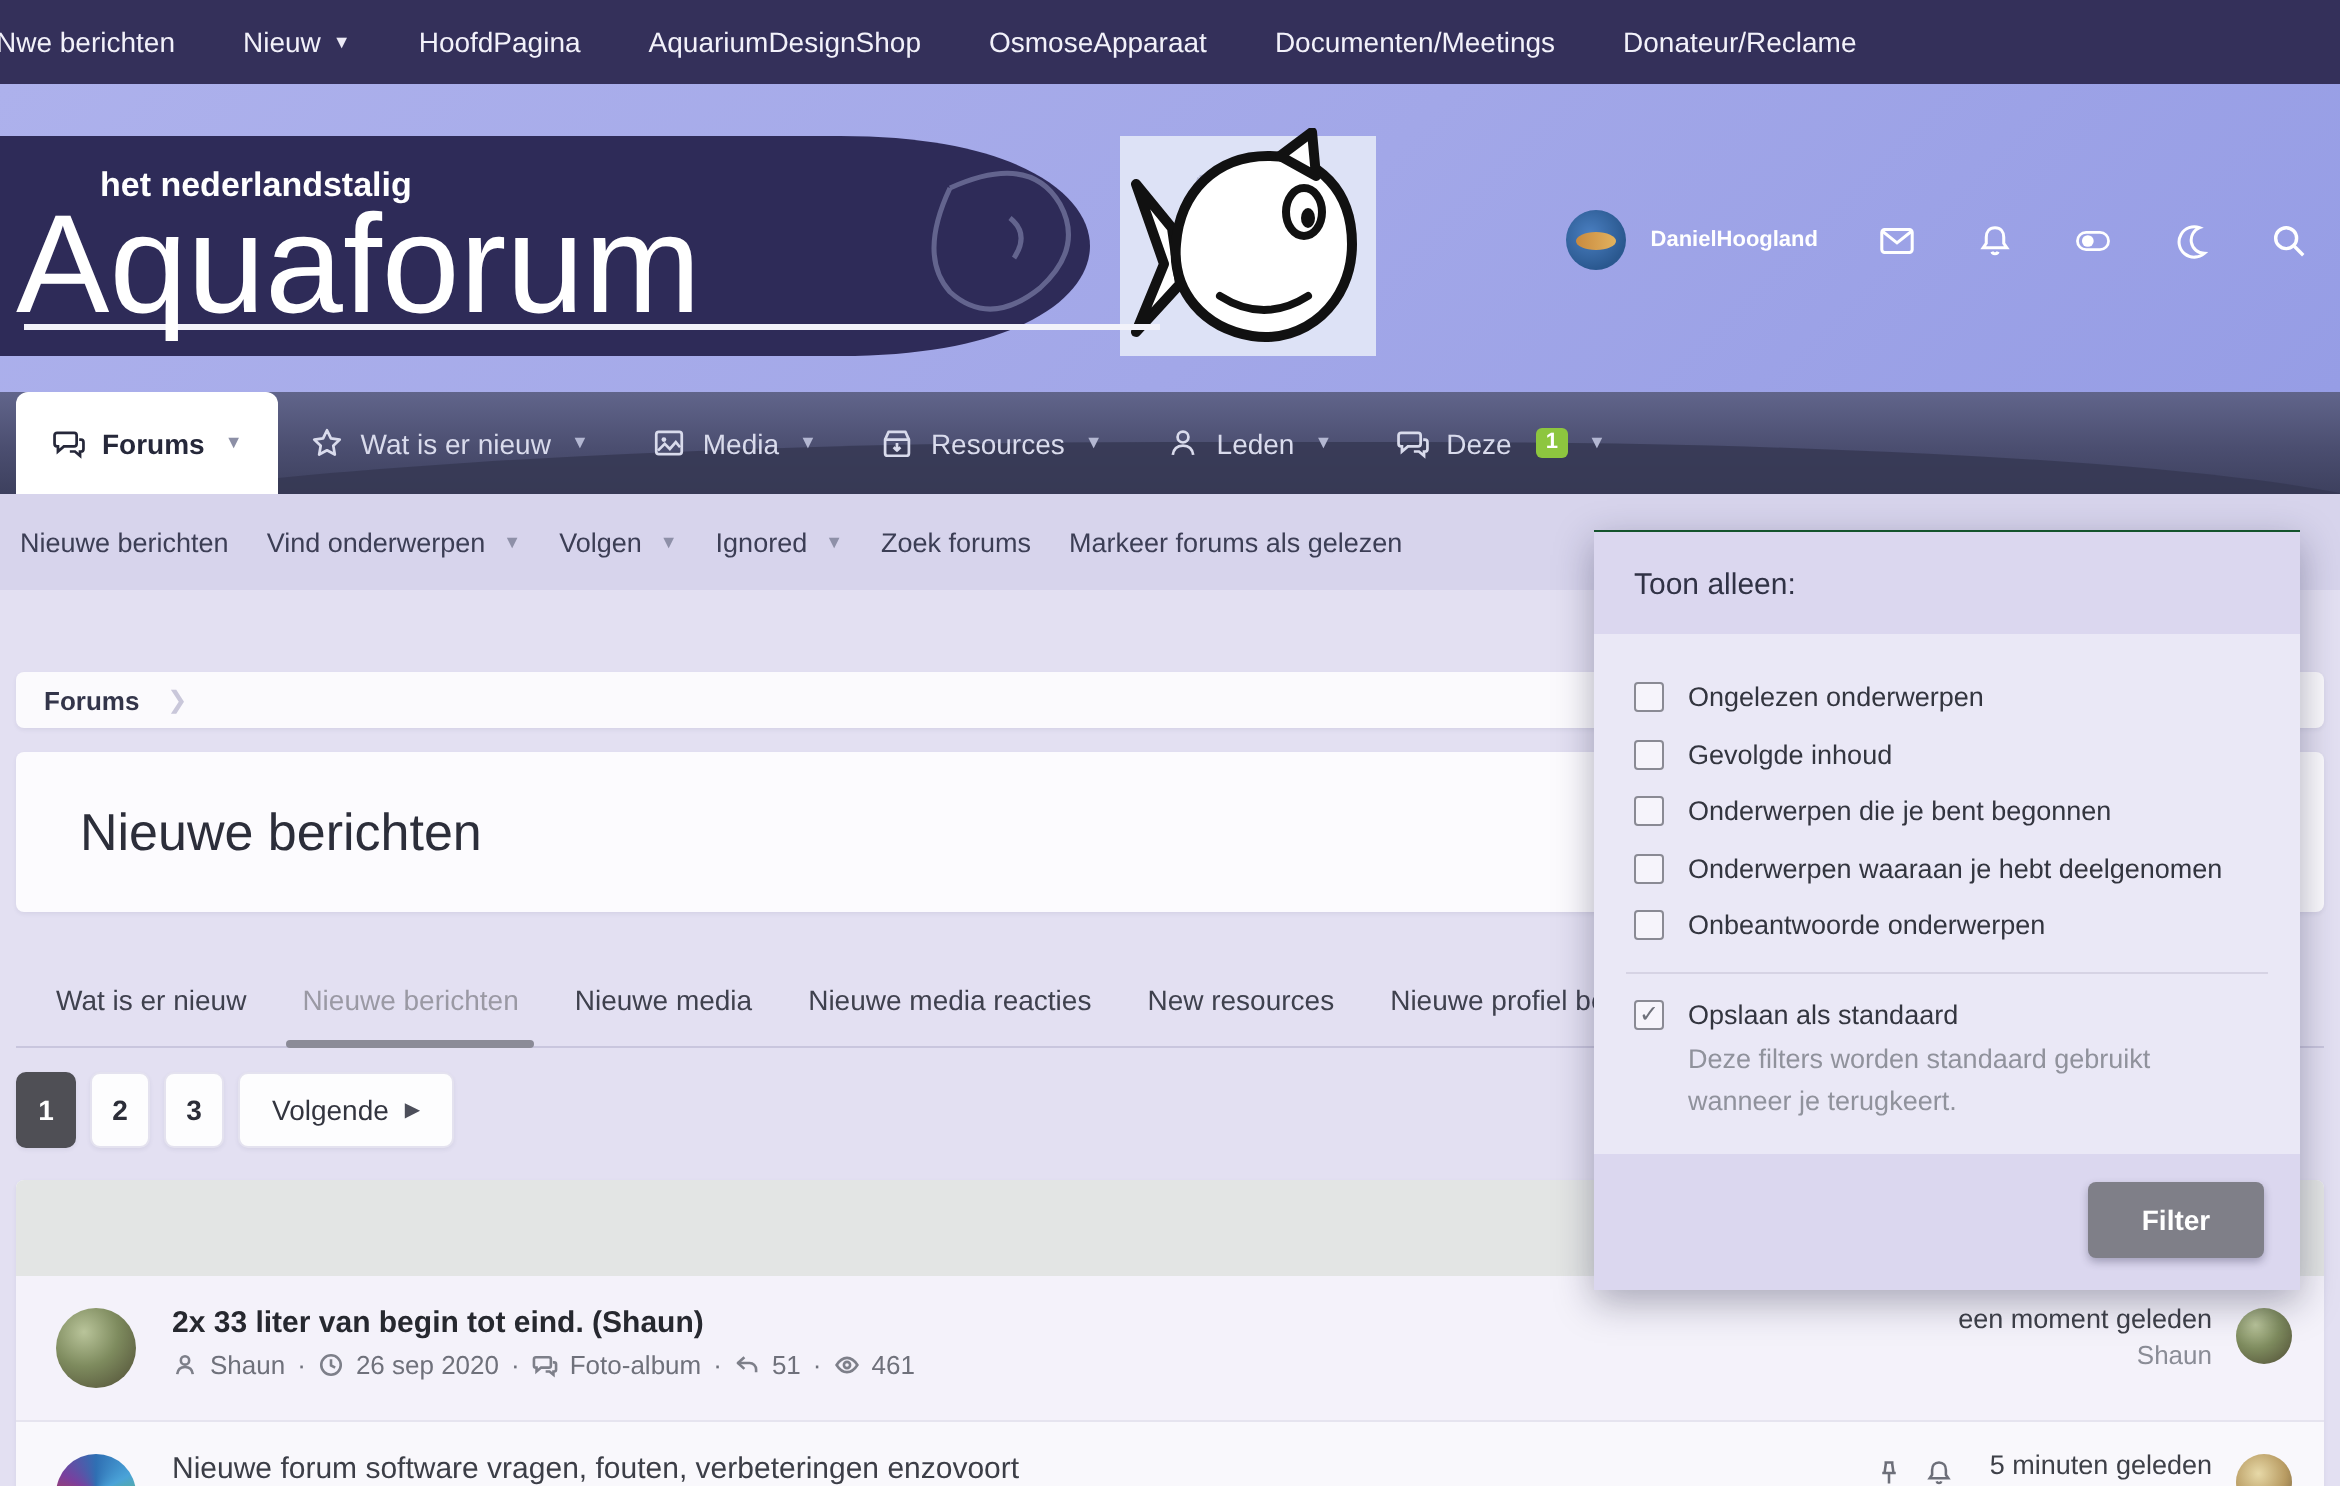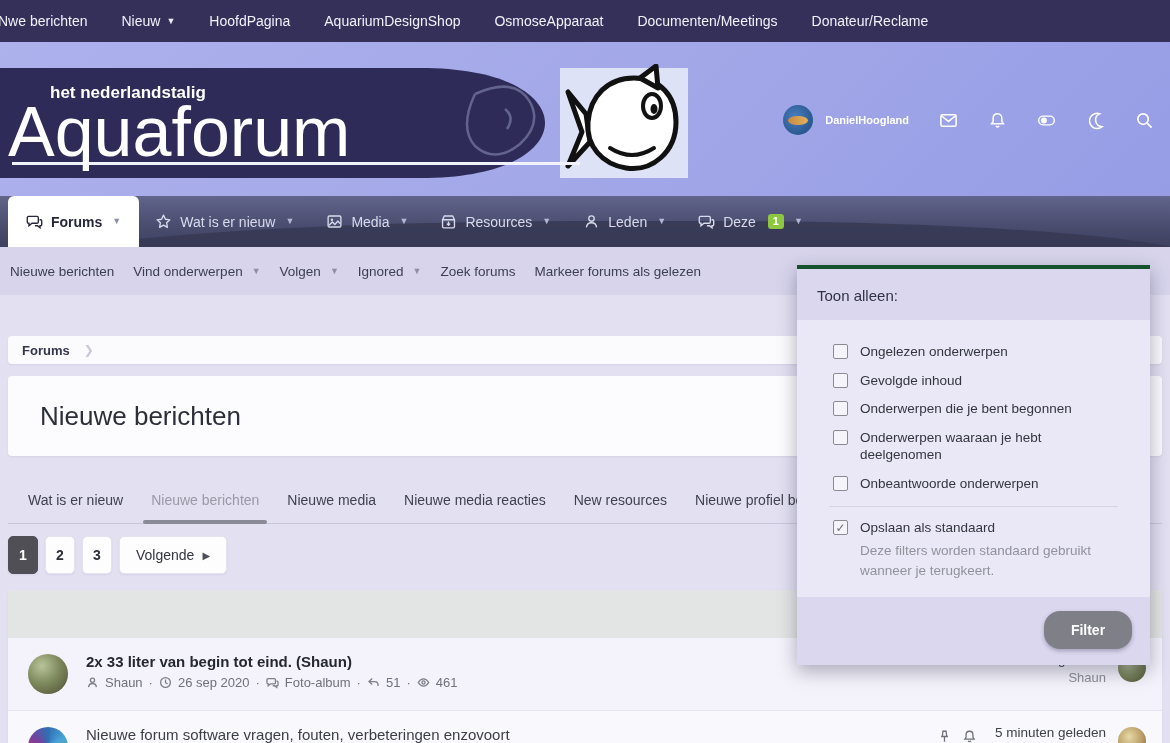--- a/index.html
+++ b/index.html
@@ -95,32 +95,32 @@
   .t-meta a { color:#6f717b; text-decoration:none; cursor:pointer; }
   .t-flags { display:flex; gap:10px; margin:4px 18px 0 0; color:#6d6f79; }
   .t-flags .micon { width:15px; height:15px; }
   .t-last { text-align:right; margin-right:12px; margin-top:0; white-space:nowrap; }
   .t-time { font-size:13.5px; color:#3e4048; cursor:pointer; }
   .t-user { font-size:13px; color:#8a8c96; margin-top:3px; }
   .t-av-sm { width:28px; height:28px; flex:none; margin-top:2px; cursor:pointer; }
 
   
   .filterpanel { position:absolute; left:797px; top:265px; width:353px; z-index:20;
-                 border-top:4px solid #14532d; box-shadow:0 6px 18px rgba(30,30,60,.35); }
+                 border-top:1px solid #14532d; box-shadow:0 6px 18px rgba(30,30,60,.35); }
   .fp-head { background:#dbd7ef; padding:18px 20px 16px; font-size:15px; color:#303245; }
-  .fp-body { background:#eae8f6; padding:12px 36px 14px; }
+  .fp-body { background:#eae8f6; padding:12px 20px 14px; }
   .fp-row { display:flex; align-items:flex-start; gap:12px; margin:11px 0; cursor:pointer; }
   .cbox { width:15px; height:15px; border:1px solid #8a8a94; border-radius:2px; background:#f6f4fb; flex:none; margin-top:1px;
           display:flex; align-items:center; justify-content:center; font-size:12px; color:#6f717b; }
   .cbox.checked::after { content:"✓"; line-height:1; }
   .fp-label { font-size:13.5px; color:#33353f; line-height:1.3; }
   .fp-divider { border:none; border-top:1px solid #d6d3e4; margin:14px -4px 12px; }
   .fp-hint { font-size:13.5px; color:#90929c; line-height:1.5; margin:4px 0 2px 27px; }
   .fp-foot { background:#dbd7ef; padding:14px 18px 16px; display:flex; justify-content:flex-end; }
-  .filterbtn { background:#7f7f88; color:#fff; font-weight:bold; font-size:14px; border:none; border-radius:16px;
+  .filterbtn { background:#7f7f88; color:#fff; font-weight:bold; font-size:14px; border:none; border-radius:4px;
                width:88px; height:38px; cursor:pointer; box-shadow:0 2px 4px rgba(30,30,60,.3); font-family:inherit; }
 </style>
 </head>
 <body>
 
 <nav class="topbar">
   <a>
       <span>Nwe berichten</span>
     </a>
   <a>

